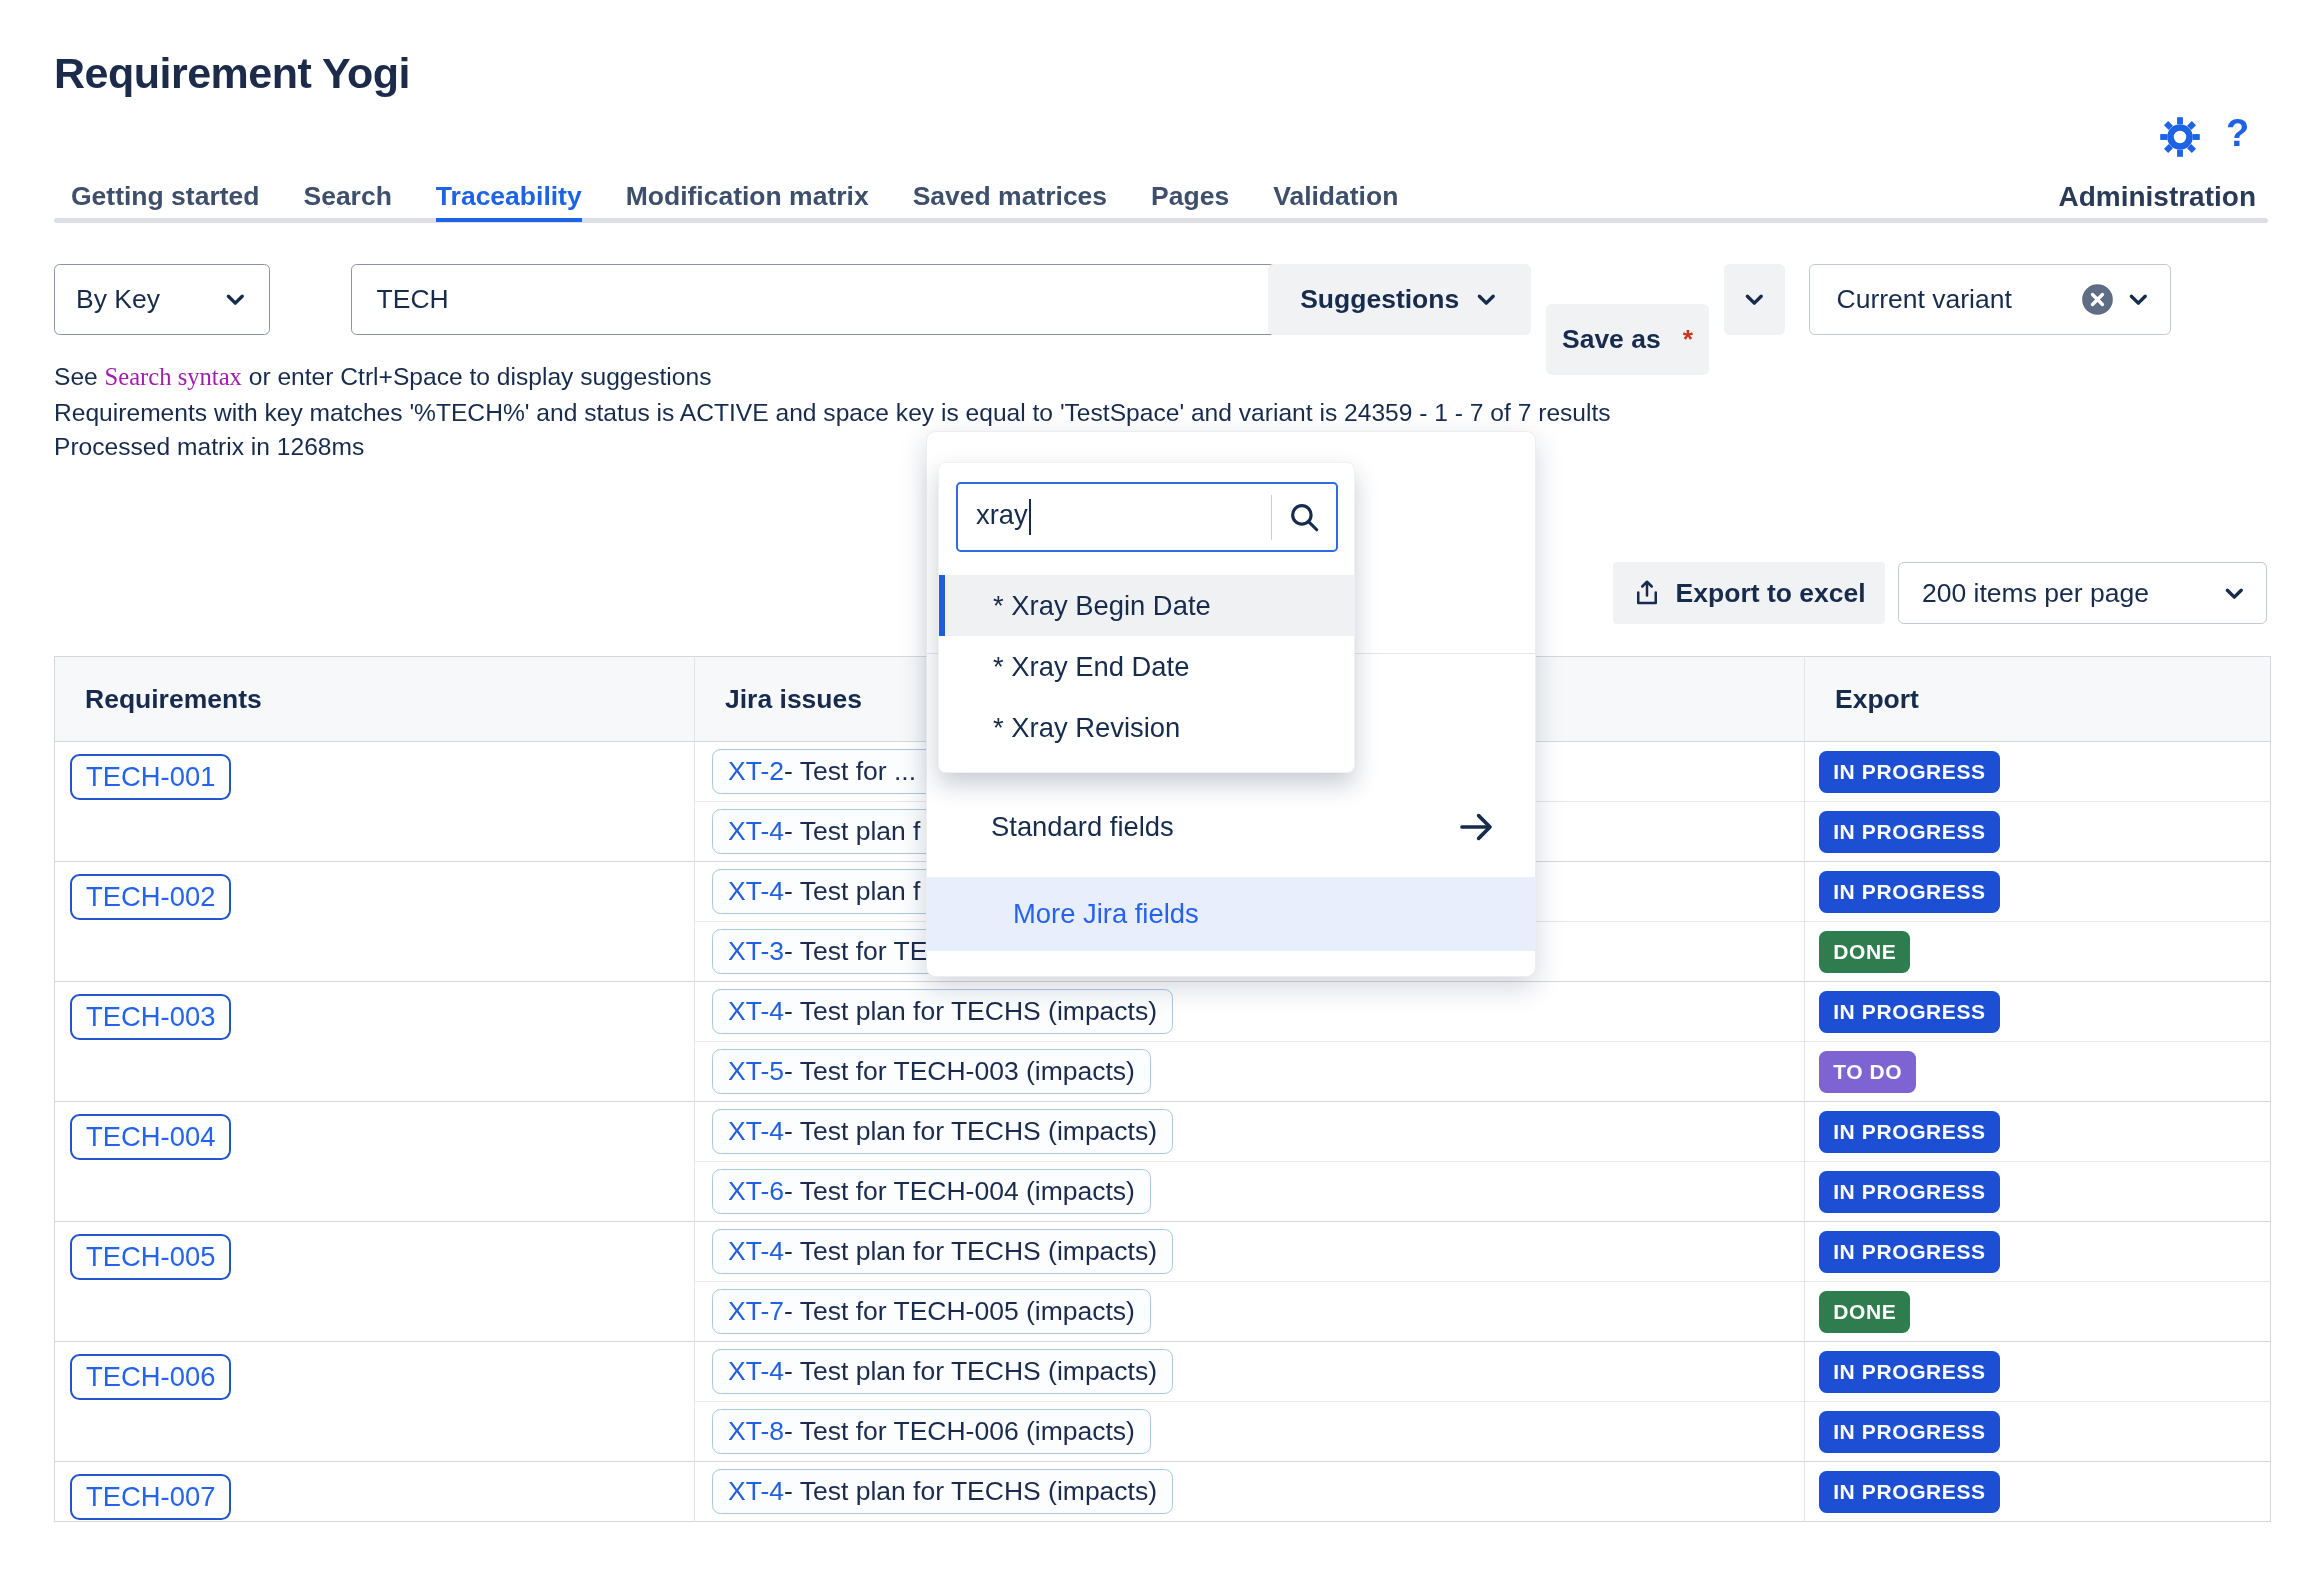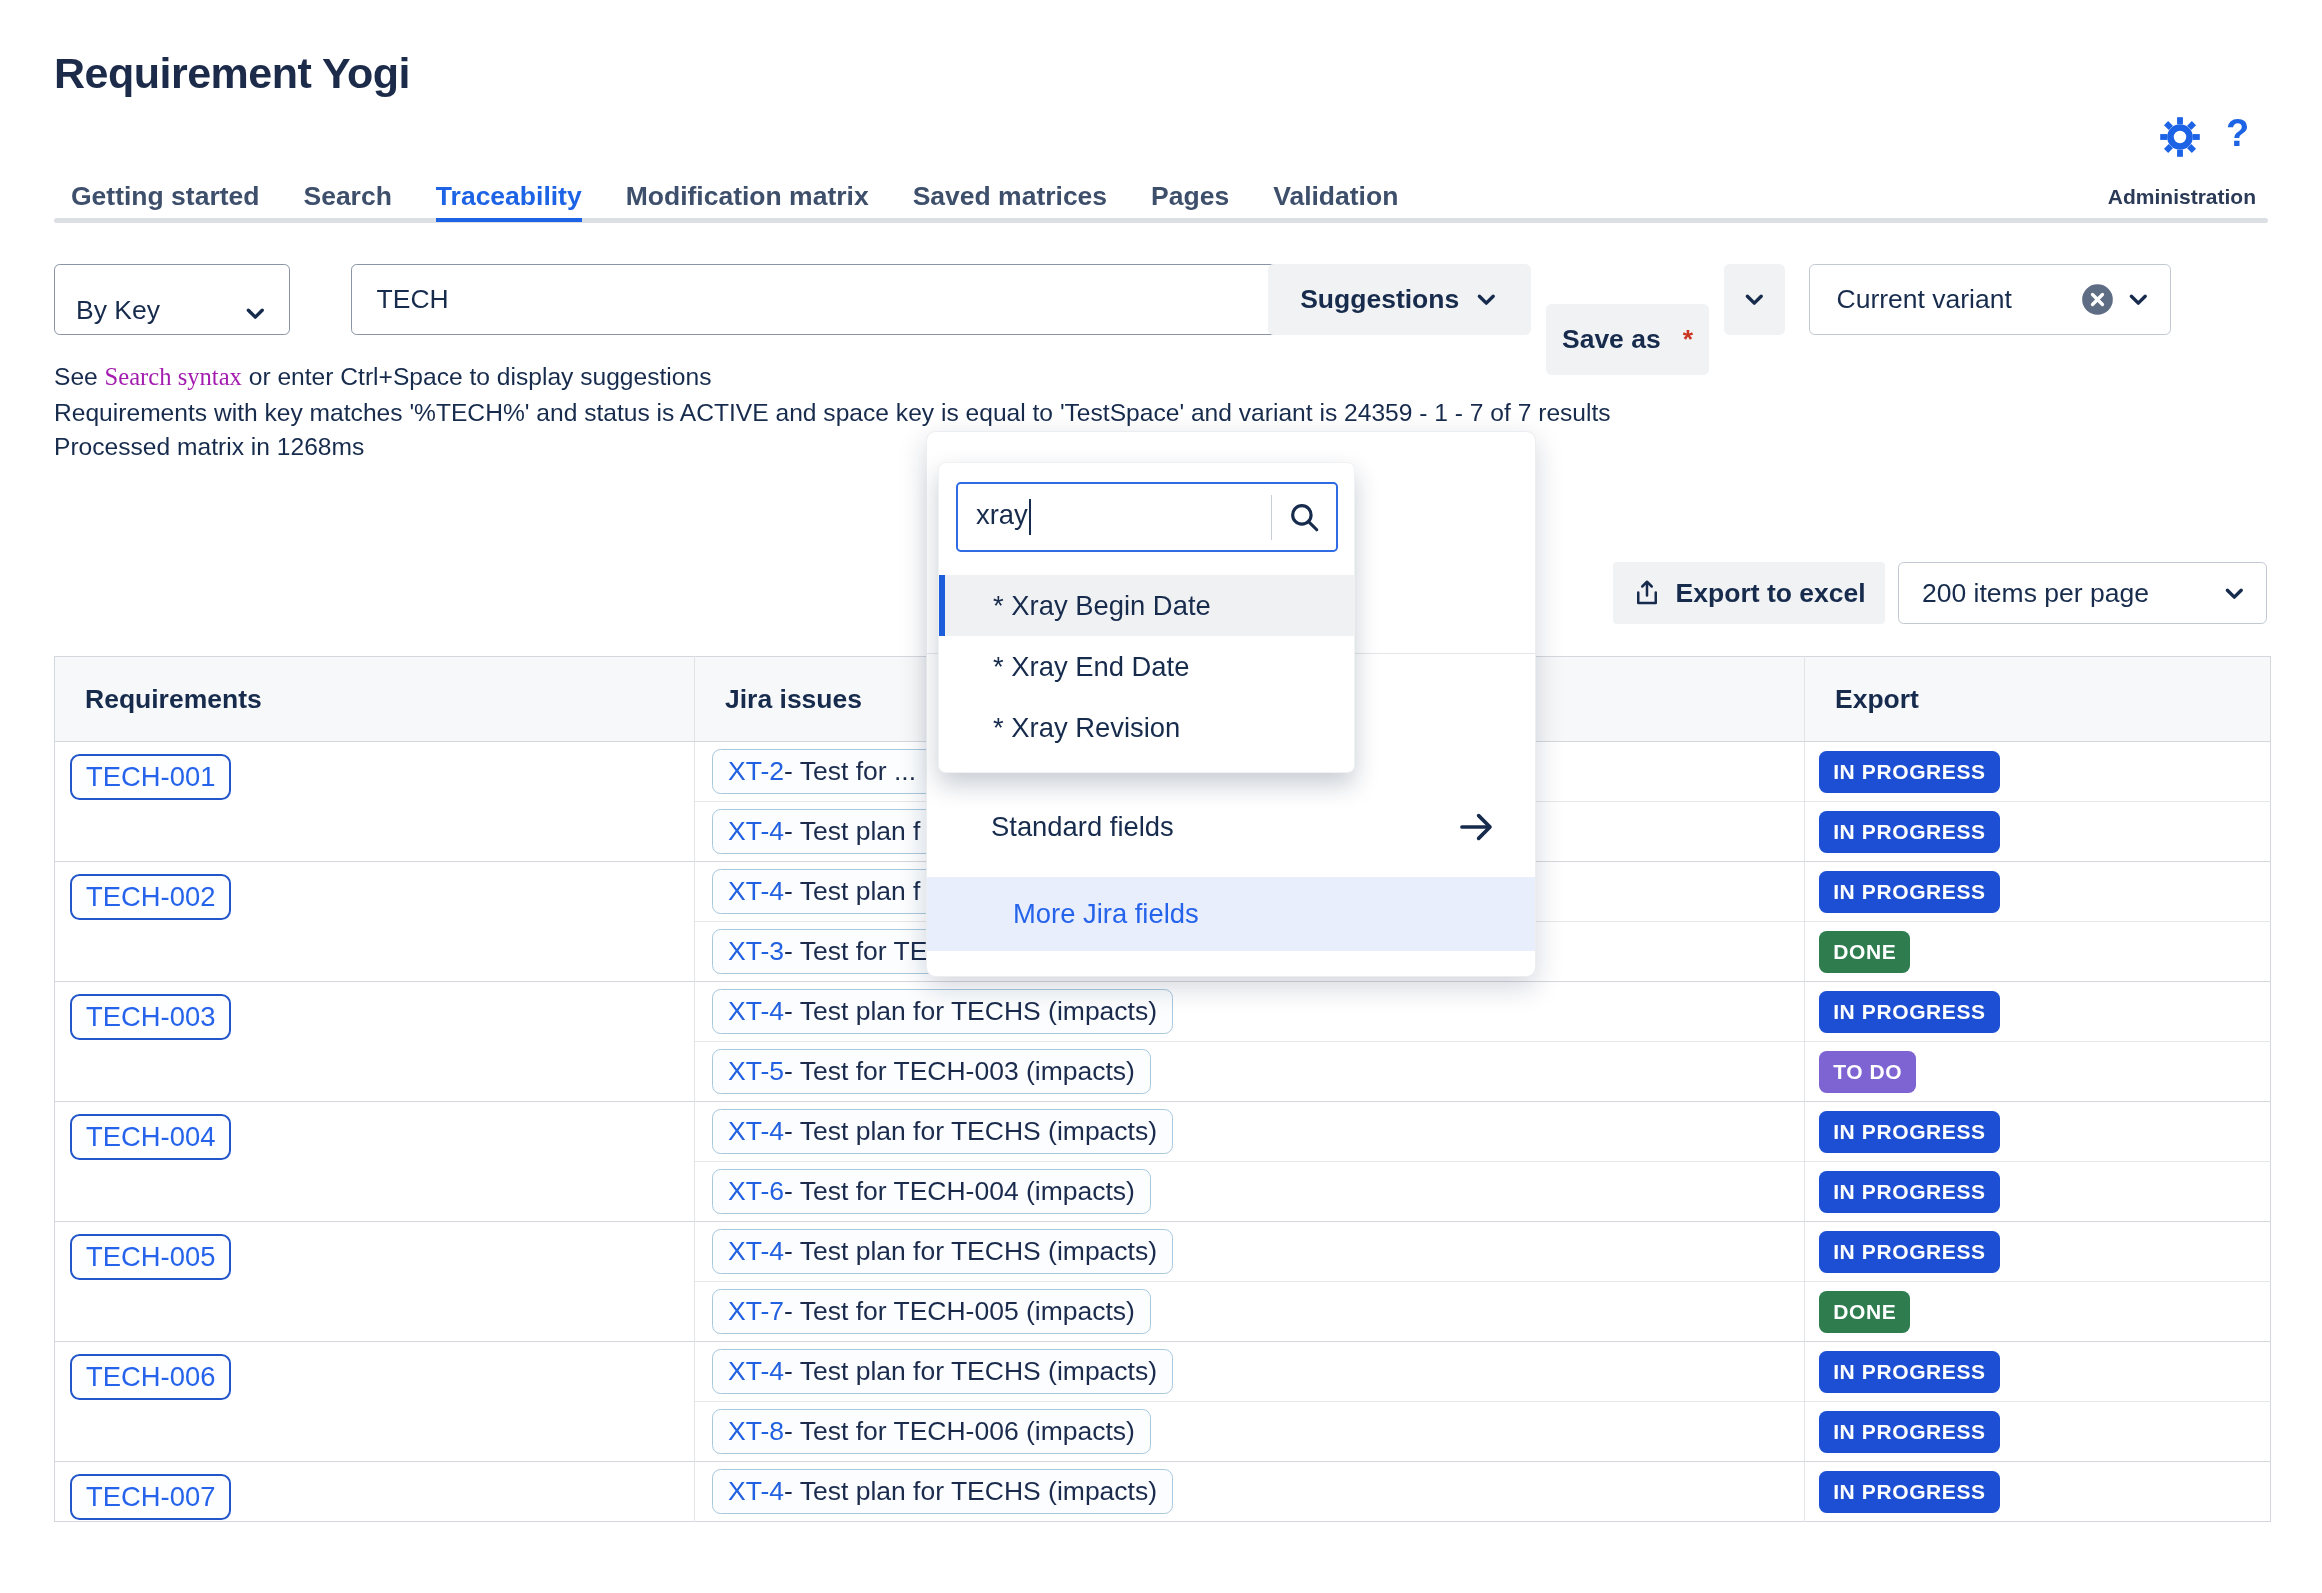--- a/index.html
+++ b/index.html
@@ -12,28 +12,28 @@
   #page-title{left:54px;top:49px;font-size:43px;font-weight:700;color:#1C2B4A;letter-spacing:-0.5px;}
   #gear-btn{left:2158px;top:115px;width:44px;height:44px;cursor:pointer;}
   #help-btn{left:2226px;top:112px;font-size:38px;font-weight:700;color:#1D63E5;cursor:pointer;}
 
   
   #tabs-rule{left:54px;top:218px;width:2214px;height:4.7px;background:#DCDFE4;border-radius:2.8px;}
   #tabs{left:71px;top:180px;display:flex;gap:44px;}
   .tab{font-size:26.5px;font-weight:600;color:#3E4F6C;line-height:33px;padding-bottom:4.7px;
        border-bottom:4.7px solid transparent;cursor:pointer;white-space:nowrap;}
   .tab.active{color:#1D63E5;border-bottom-color:#1D63E5;}
-  #tab-admin{right:66px;top:180px;font-size:21px;font-weight:600;color:#2B3A57;line-height:33px;cursor:pointer;}
+  #tab-admin{right:66px;top:180px;font-size:28px;font-weight:600;color:#2B3A57;line-height:33px;cursor:pointer;}
 
   
   .ctrl{position:absolute;top:264px;height:71px;box-sizing:border-box;display:flex;align-items:center;
         font-size:26.5px;color:#172B4D;border-radius:5.7px;}
   .field{border:1.9px solid #8994A6;background:#fff;}
   .btn{background:#F1F2F4;font-weight:600;justify-content:center;cursor:pointer;}
-  #by-key-select{left:54px;width:236px;padding:8px 21px;justify-content:space-between;cursor:pointer;align-items:flex-end;}
+  #by-key-select{left:54px;width:216px;padding:16px 21px;justify-content:space-between;cursor:pointer;}
   #main-search{left:351px;width:1044px;padding-left:24.6px;position:absolute;}
   #main-search .q{flex:1;}
   .search-sq{width:55px;height:56px;background:#F1F2F4;border-radius:4.7px;display:flex;align-items:center;
              justify-content:center;margin-right:5.7px;cursor:pointer;}
   #suggestions-btn{left:1268px;width:263px;gap:15px;}
   #save-as-btn{left:1546px;width:163px;gap:22px;margin-top:40px;}
   #save-as-btn .req{color:#CA3521;font-weight:700;}
   #save-chevron-btn{left:1724px;width:61px;}
   #variant-select{left:1809px;width:362px;padding:0 19px 0 26.5px;border-color:#C2C8D2;cursor:pointer;
                   justify-content:space-between;}

